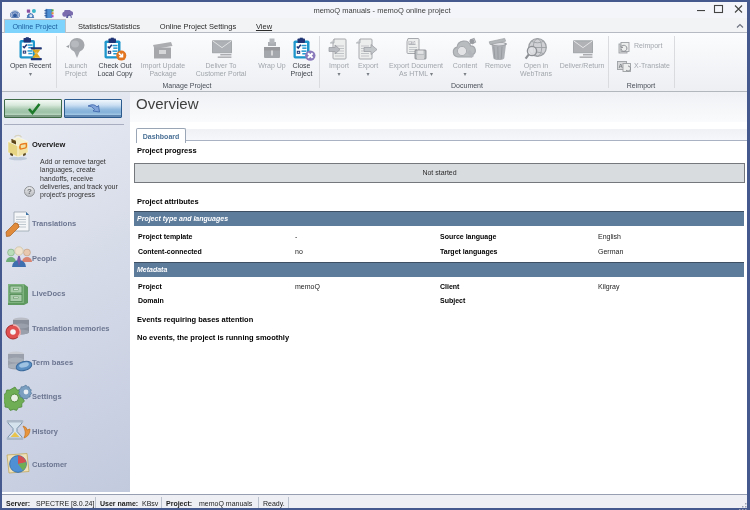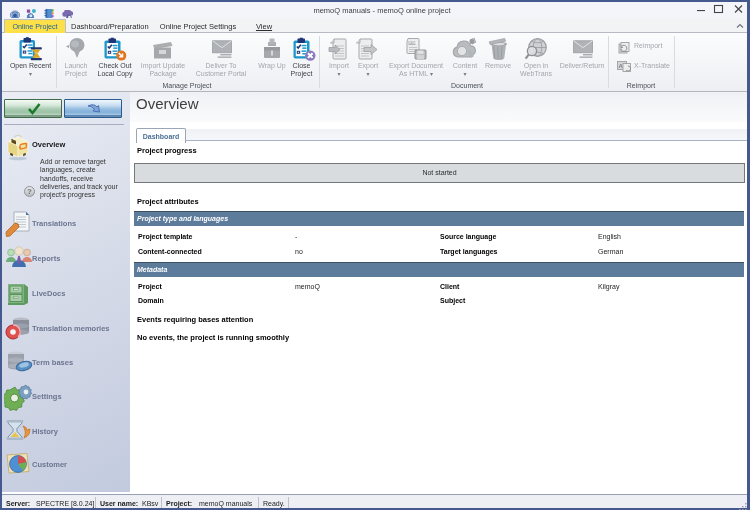--- a/index.html
+++ b/index.html
@@ -13,21 +13,21 @@
 #wb-b { left:0; bottom:0; width:750px; height:2px; }
 
 #titlebar { position:absolute; left:2px; top:2px; width:745px; height:16px; background:#f3f5fa; }
 #title { position:absolute; left:0; top:4px; width:760px; text-align:center; font-size:7.5px; color:#3f3f3f; }
 .qai { position:absolute; top:2px; }
 .wc { position:absolute; top:0px; font-size:10px; color:#555; }
 
 #tabrow { position:absolute; left:2px; top:18px; width:745px; height:15px; background:#f2f3f5; }
 #tabline { position:absolute; left:2px; top:32px; width:745px; height:1px; background:#b6bbc3; z-index:5;}
 .tab { position:absolute; top:2px; height:14px; line-height:13px; font-size:7.5px; color:#2b2b2b; text-align:center; }
-#tab-active { position:absolute; left:4px; top:19px; width:62px; height:14px; background:#fde047; border:1px solid #bcc1c8; border-bottom:none; color:#1b5d9d; line-height:14px; font-size:7.2px; text-align:center; z-index:6; }
+#tab-active { position:absolute; left:4px; top:19px; width:62px; height:14px; background:#7dd3fc; border:1px solid #bcc1c8; border-bottom:none; color:#1b5d9d; line-height:14px; font-size:7.2px; text-align:center; z-index:6; }
 
 #ribbon { position:absolute; left:2px; top:33px; width:745px; height:59px; background:linear-gradient(#fbfcfd, #edeff3); border-bottom:1px solid #b2b6bd; }
 .rsep { position:absolute; width:1px; top:3px; height:52px; background:#d9dbdf; }
 .rbtn { position:absolute; top:29px; text-align:center; font-size:7px; line-height:8.3px; color:#3a3f46; }
 .dis { color:#a2a7ad; }
 .glabel { position:absolute; top:49px; font-size:7px; color:#494e57; text-align:center; }
 .ric { position:absolute; top:3px; }
 .caret { font-size:6px; line-height:6px; color:#7a7f85; }
 
 #sidebar { position:absolute; left:2px; top:92px; width:128px; height:400px; background:linear-gradient(150deg, #eaedf4 0%, #d7dce9 45%, #c2cade 100%); }
@@ -113,21 +113,21 @@
         </svg>
     </div>
     <div class="wc" style="left:731px;top:1px;">
       <svg width="12" height="12" viewBox="0 0 12 12">
           <path d="M2 2.5 l7 7 M9 2.5 l-7 7" stroke="#444" stroke-width="1.1"></path>
         </svg>
     </div>
   </div>
 
   <div id="tabrow">
-    <div class="tab" style="left:69px;width:76px;">Dashboard/Preparation</div>
+    <div class="tab" style="left:69px;width:76px;">Statistics/Statistics</div>
     <div class="tab" style="left:152px;width:88px;">Online Project Settings</div>
     <div class="tab" style="left:244px;width:36px;text-decoration:underline;">View</div>
     <svg width="8" height="6" viewBox="0 0 8 6" style="position:absolute;left:734px;top:5px;">
         <path d="M1 4.5 l3-3 3 3" stroke="#6f7480" stroke-width="1.2" fill="none"></path>
       </svg>
   </div>
   <div style="position:absolute;right:3px;top:497px;width:8px;height:8px;z-index:60;">
     <svg width="8" height="8" viewBox="0 0 8 8">
         <g fill="#9aa2b2">
           <rect x="6" y="0" width="1.5" height="1.5"></rect>
@@ -405,21 +405,21 @@
     <div class="sit" style="top:153px;">
       <svg width="30" height="28" viewBox="0 0 30 28" style="position:absolute;left:0;">
         <circle cx="7" cy="7.5" r="3.4" fill="#b9ddb9" stroke="#7aa87a" stroke-width="0.6"></circle>
         <path d="M2 17 a5 5 0 0 1 10 0 z" fill="#6fae78"></path>
         <circle cx="23" cy="7.5" r="3.4" fill="#e8c9b0" stroke="#c09878" stroke-width="0.6"></circle>
         <path d="M18 17 a5 5 0 0 1 10 0 z" fill="#d9826f"></path>
         <circle cx="15" cy="6" r="4.2" fill="#efe3cf" stroke="#c8b894" stroke-width="0.6"></circle>
         <path d="M8 22 a7 7 0 0 1 14 0 z" fill="#3f6fae"></path>
         <path d="M14.2 11 h1.6 l1 4 -1.8 6 -1.8-6 z" fill="#7a5aa8"></path>
       </svg>
-      <span class="slabel" style="top:9px;">Reports</span>
+      <span class="slabel" style="top:9px;">People</span>
     </div>
 
     <div class="sit" style="top:188px;">
       <svg width="30" height="28" viewBox="0 0 30 28" style="position:absolute;left:0;">
         <path d="M4 4 h16 l4 3 v16 l-4 2 h-16 z" fill="#5e9960"></path>
         <path d="M4 4 h16 v19 h-16 z" fill="#7fb481"></path>
         <rect x="6" y="6" width="12" height="7" fill="#a9cdaa" stroke="#4f8751" stroke-width="0.8"></rect>
         <rect x="9.5" y="8.5" width="5" height="1.6" fill="#e8f0e8" stroke="#4f8751" stroke-width="0.5"></rect>
         <rect x="6" y="14.5" width="12" height="7" fill="#a9cdaa" stroke="#4f8751" stroke-width="0.8"></rect>
         <rect x="9.5" y="17" width="5" height="1.6" fill="#e8f0e8" stroke="#4f8751" stroke-width="0.5"></rect>

